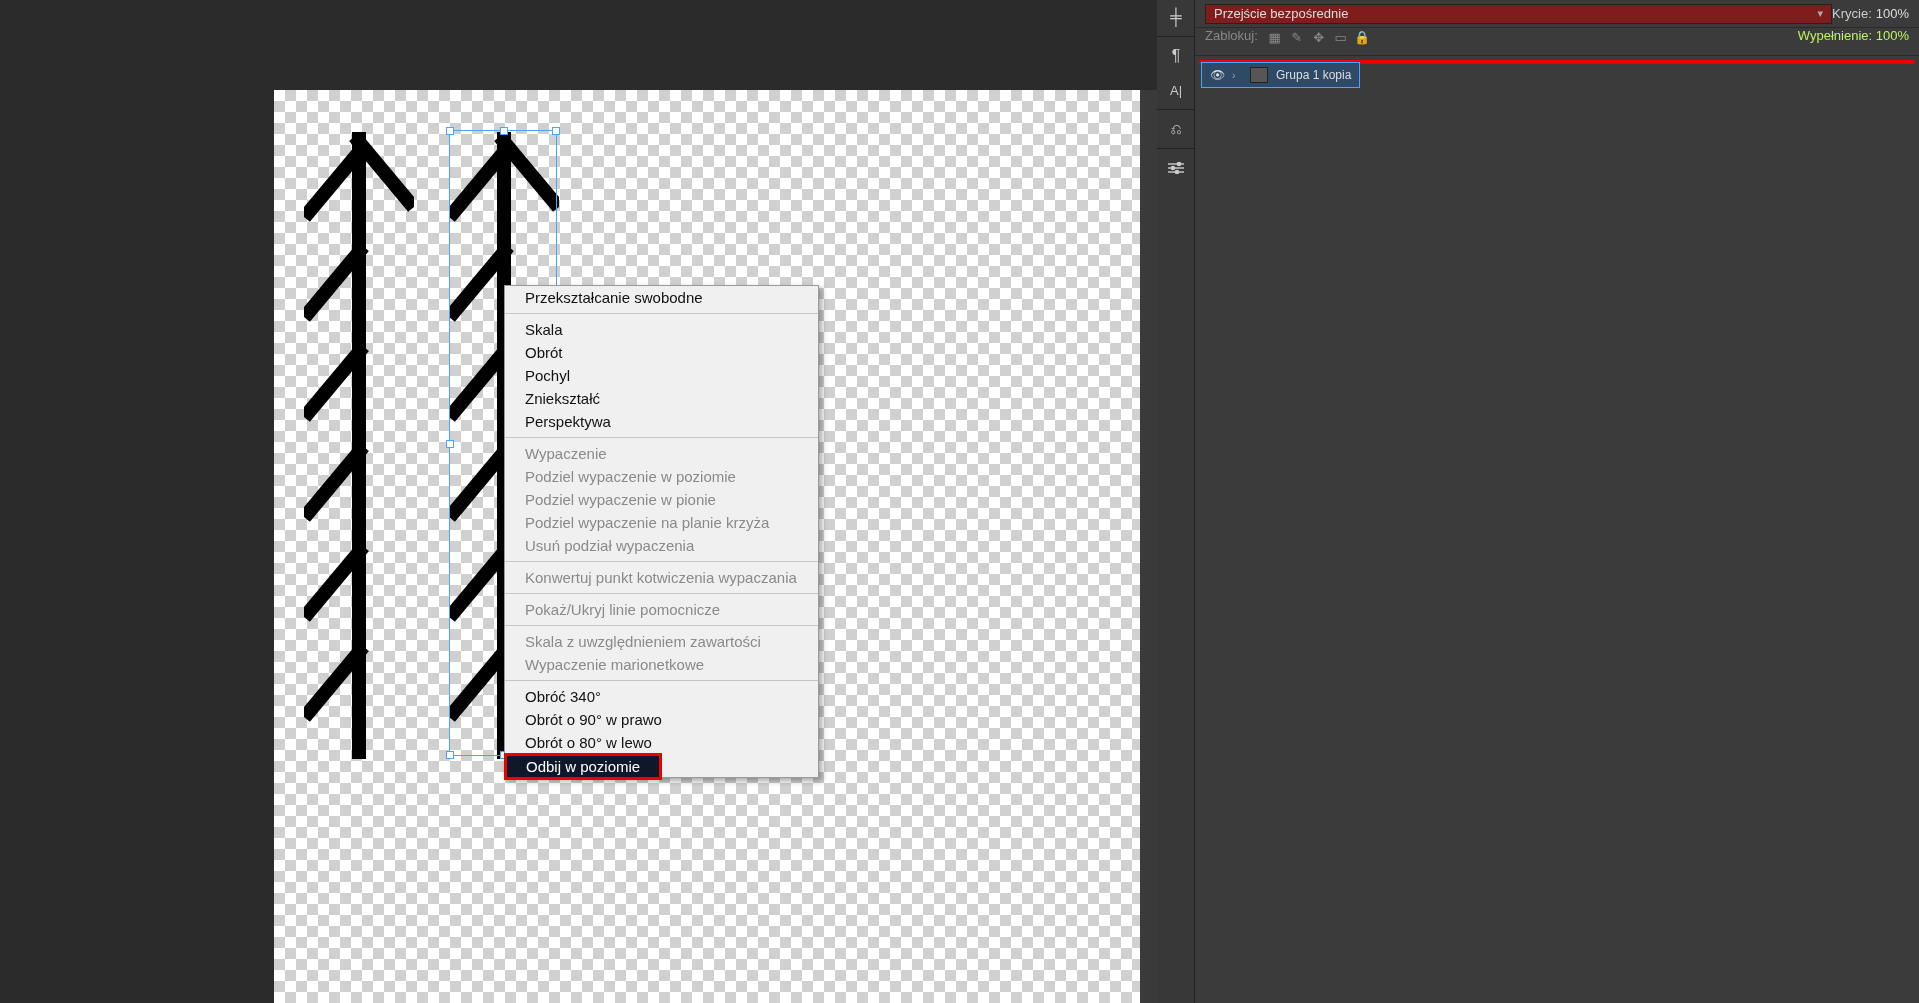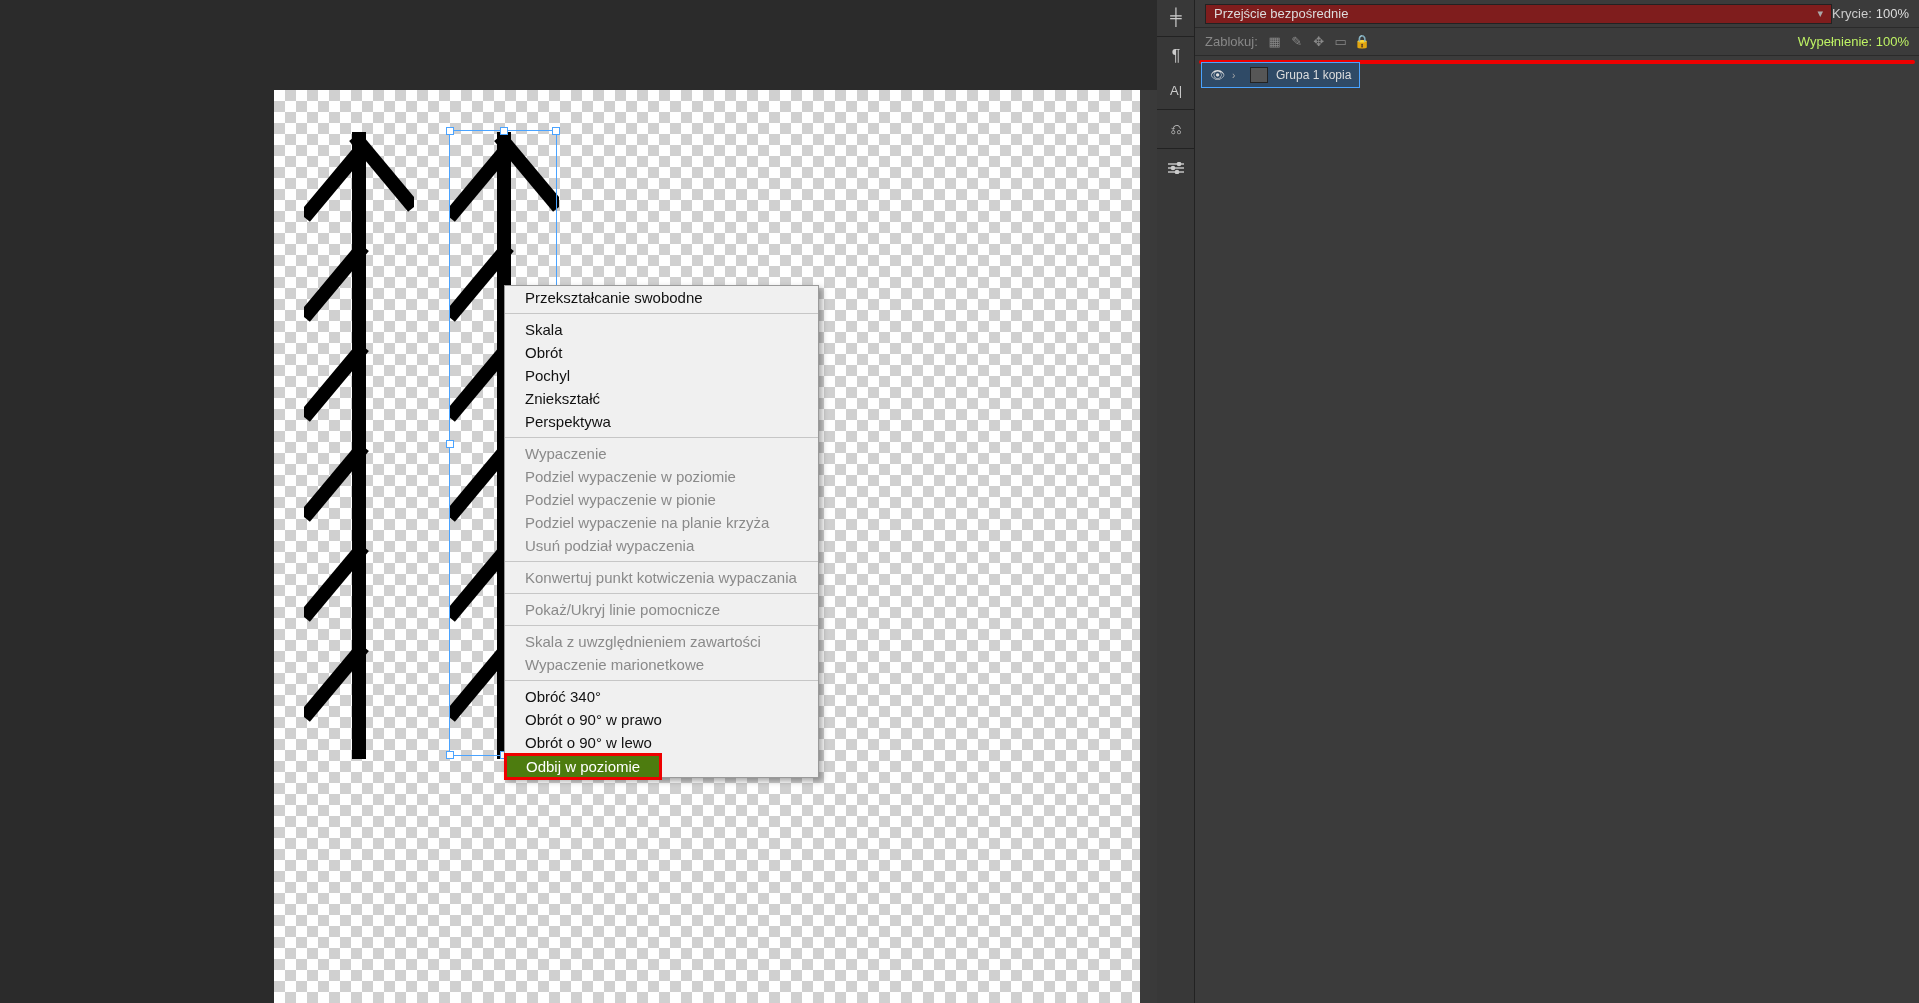--- a/index.html
+++ b/index.html
@@ -21,34 +21,34 @@
   .branch{position:absolute}
   .branch svg{display:block}
   
   .sel{position:absolute;border:1px solid #4aa3ff}
   .handle{position:absolute;width:8px;height:8px;background:#fff;border:1px solid #4aa3ff}
   
   .ctx{position:absolute;left:504px;top:285px;width:315px;background:#f0f0f0;border:1px solid #9a9a9a;box-shadow:3px 3px 6px rgba(0,0,0,.35);font-size:15px;color:#111}
   .ctx .item{padding:3px 20px;white-space:nowrap;cursor:default}
   .ctx .item.disabled{color:#8a8a8a}
   .ctx .sep{height:1px;background:#c6c6c6;margin:4px 0}
-  .ctx .item.sel{background:#4d7c0f;color:#fff}
+  .ctx .item.sel{background:#0f172a;color:#fff}
   .ctx .hl-red{outline:3px solid #e00;outline-offset:-2px}
   
   .iconstrip{position:absolute;left:1157px;top:0;width:38px;height:1003px;background:#383838;border-right:1px solid #222}
   .iconstrip .ic{width:38px;height:34px;display:flex;align-items:center;justify-content:center;color:#ccc;font-size:16px}
   .iconstrip .sep2{height:1px;background:#222;margin:2px 0}
   
   .panel{position:absolute;left:1195px;top:0;right:0;height:1003px;background:#3b3b3b;color:#ddd;font-size:13px}
   .panel .row1{display:flex;align-items:center;height:28px;padding:0 10px;border-bottom:1px solid #2a2a2a}
   .panel .row1 .dd{flex:1;background:#7f1d1d;border:1px solid #222;height:20px;display:flex;align-items:center;padding:0 8px;font-size:13px;cursor:default}
   .panel .row1 .chev{margin-left:auto;color:#aaa;font-size:11px}
   .panel .row1 .lbl{color:#ccc}
   .panel .row1 .val{margin-left:4px}
-  .panel .row2{display:flex;align-items:center;height:28px;padding:0 10px;border-bottom:1px solid #2a2a2a;color:#888}
+  .panel .row2{display:flex;align-items:flex-start;height:28px;padding:0 10px;border-bottom:1px solid #2a2a2a;color:#888}
   .panel .row2 .lk{margin-right:8px}
   .panel .row2 .lkic{width:18px;height:18px;display:flex;align-items:center;justify-content:center;margin-right:4px;color:#888;font-size:13px}
   .panel .row2 .fill{margin-left:auto;color:#bef264}
   .layers{padding-top:4px}
   .layer{display:flex;align-items:center;height:26px;padding:0 8px;gap:8px}
   .layer.sel{background:#2f4a66}
   .layer .eye{width:14px;height:14px;color:#ddd;font-size:12px;text-align:center}
   .layer .cv{width:10px;color:#aaa;font-size:10px}
   .layer .thumb{width:18px;height:16px;background:#565656;border:1px solid #222}
   .layer .thumb.folder{background:#565656}
@@ -123,21 +123,21 @@
     <div class="sep"></div>
     <div class="item disabled">Konwertuj punkt kotwiczenia wypaczania</div>
     <div class="sep"></div>
     <div class="item disabled">Pokaż/Ukryj linie pomocnicze</div>
     <div class="sep"></div>
     <div class="item disabled">Skala z uwzględnieniem zawartości</div>
     <div class="item disabled">Wypaczenie marionetkowe</div>
     <div class="sep"></div>
     <div class="item">Obróć 340°</div>
     <div class="item">Obrót o 90° w prawo</div>
-    <div class="item">Obrót o 90° w lewo</div>
+    <div class="item">Obrót o 80° w lewo</div>
     <div class="item sel hl-red">Odbij w poziomie</div>
     <div class="item">Odbij w pionie</div>
   </div>
 
 <div class="iconstrip">
   <div class="ic">╪</div>
   <div class="sep2"></div>
   <div class="ic">¶</div>
   <div class="ic" style="font-size:13px">A|</div>
   <div class="sep2"></div>

